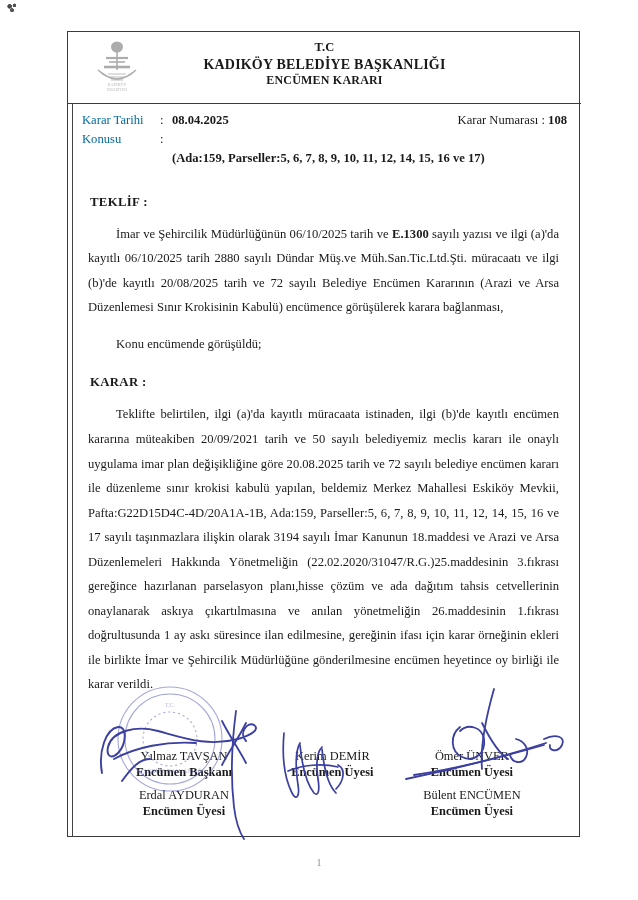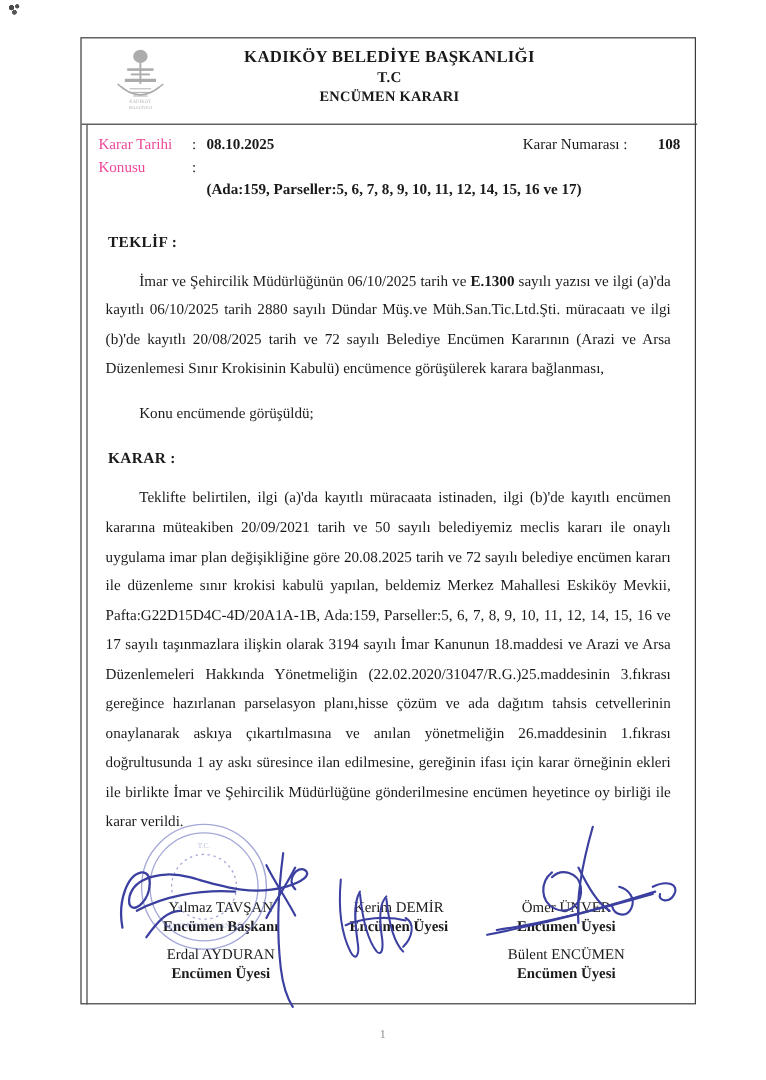--- a/index.html
+++ b/index.html
@@ -94,37 +94,37 @@
     font-size: 12.6px;
     line-height: 1.5;
   }
   .meta-row {
     display: flex;
     align-items: flex-start;
   }
   .meta-label {
     width: 78px;
     flex: 0 0 78px;
-    color: #ec4899;
+    color: #0369a1;
   }
   .meta-colon {
     width: 12px;
     flex: 0 0 12px;
   }
   .meta-value {
     flex: 1 1 auto;
     font-weight: bold;
   }
   .meta-right {
     margin-left: auto;
     white-space: nowrap;
     padding-left: 10px;
   }
   .meta-right .rlabel { font-weight: normal; }
-  .meta-right .rvalue { font-weight: bold; margin-left: 22px; }
+  .meta-right .rvalue { font-weight: bold; }
   .meta-sub {
     padding-left: 90px;
     font-weight: bold;
     font-size: 12.6px;
   }
 
   
   .body-wrap {
     padding: 16px 22px 0 20px;
     font-size: 12.6px;
@@ -222,31 +222,31 @@
             <path d="M15 36 Q31 50 47 36" stroke-width="0.9"></path>
             <path d="M22 38 L40 38" stroke-width="0.8"></path>
             <path d="M23 41 L39 41" stroke-width="0.8"></path>
             <path d="M25 44 L37 44" stroke-width="0.8"></path>
           </g>
           <text x="31" y="50" font-size="4" text-anchor="middle" fill="#5a5a5a" font-family="Liberation Serif, serif">KADIKÖY</text>
           <text x="31" y="55" font-size="3.4" text-anchor="middle" fill="#5a5a5a" font-family="Liberation Serif, serif">BELEDİYESİ</text>
         </svg>
       </div>
       <div class="header-titles">
+        <div class="t-line t-tc">T.C</div>
         <div class="t-line t-bld">KADIKÖY BELEDİYE BAŞKANLIĞI</div>
-        <div class="t-line t-tc">T.C</div>
         <div class="t-line t-enc">ENCÜMEN KARARI</div>
       </div>
     </div>
 
     <div class="meta">
       <div class="meta-row">
         <span class="meta-label">Karar Tarihi</span>
         <span class="meta-colon">:</span>
-        <span class="meta-value">08.10.2025</span>
+        <span class="meta-value">08.04.2025</span>
         <span class="meta-right">
           <span class="rlabel">Karar Numarası :</span>
           <span class="rvalue">108</span>
         </span>
       </div>
       <div class="meta-row">
         <span class="meta-label">Konusu</span>
         <span class="meta-colon">:</span>
       </div>
       <div class="meta-sub">(Ada:159, Parseller:5, 6, 7, 8, 9, 10, 11, 12, 14, 15, 16 ve 17)</div>

